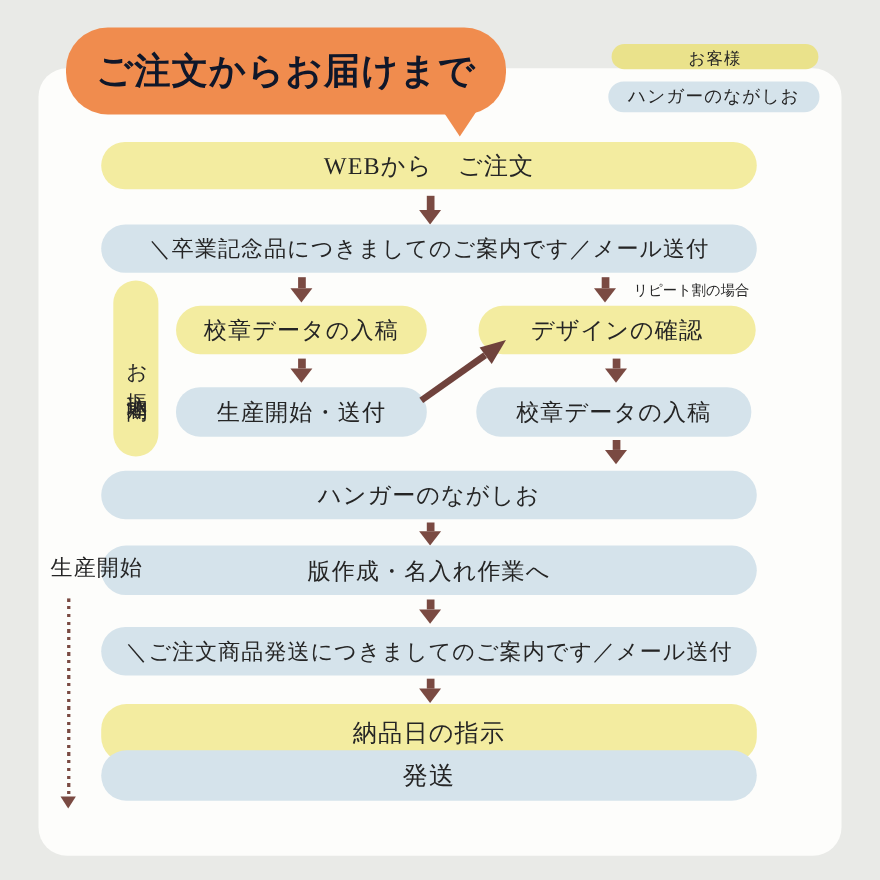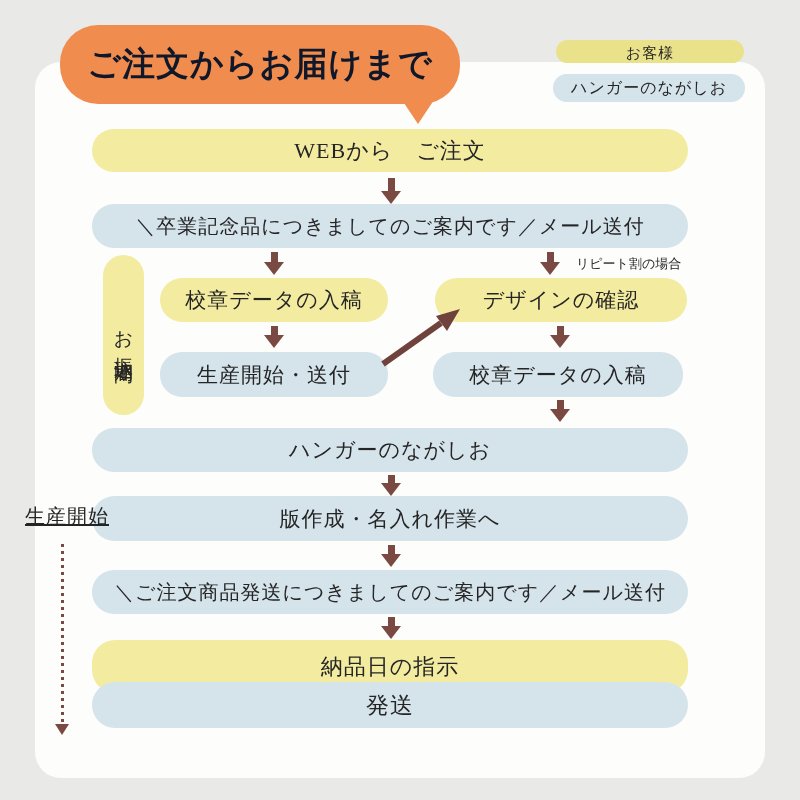--- a/index.html
+++ b/index.html
@@ -163,21 +163,21 @@
 
 <div class="arrow" style="left:381px;top:475px;">
   <div class="stem" style="height:8px;"></div>
     <div class="head"></div>
 </div>
 
 <div class="pill blue full" style="top:496px;height:45px;">
   <span>版作成・名入れ作業へ</span>
 </div>
 
-<div class="side-label" style="left:25px;top:503px;text-decoration:underline;">生産開始</div>
+<div class="side-label" style="left:46px;top:503px;">生産開始</div>
 <div class="dotted-line"></div>
 <div class="dotted-head"></div>
 
 <div class="arrow" style="left:381px;top:545px;">
   <div class="stem" style="height:9px;"></div>
     <div class="head"></div>
 </div>
 
 <div class="pill blue full" style="top:570px;height:44px;font-size:20px;text-align:center;">
   <span>＼ご注文商品発送につきましてのご案内です／メール送付</span>

